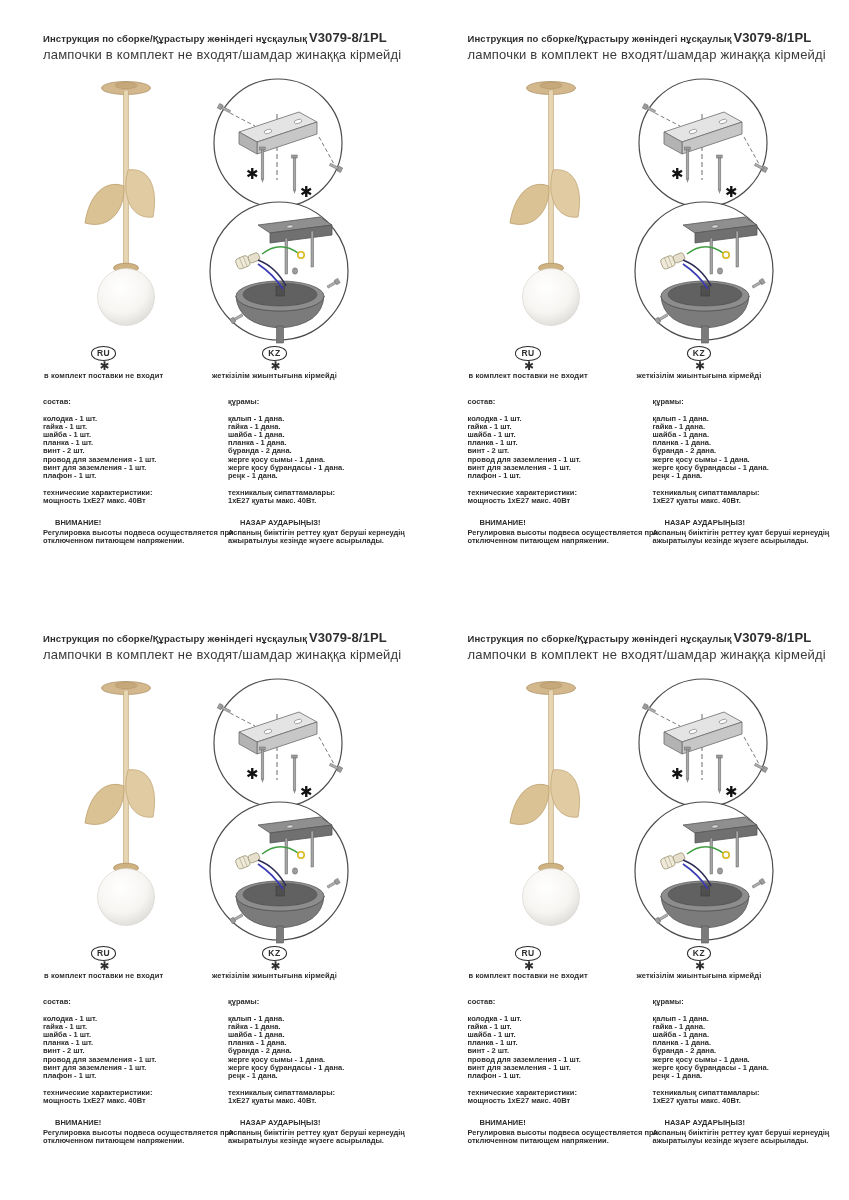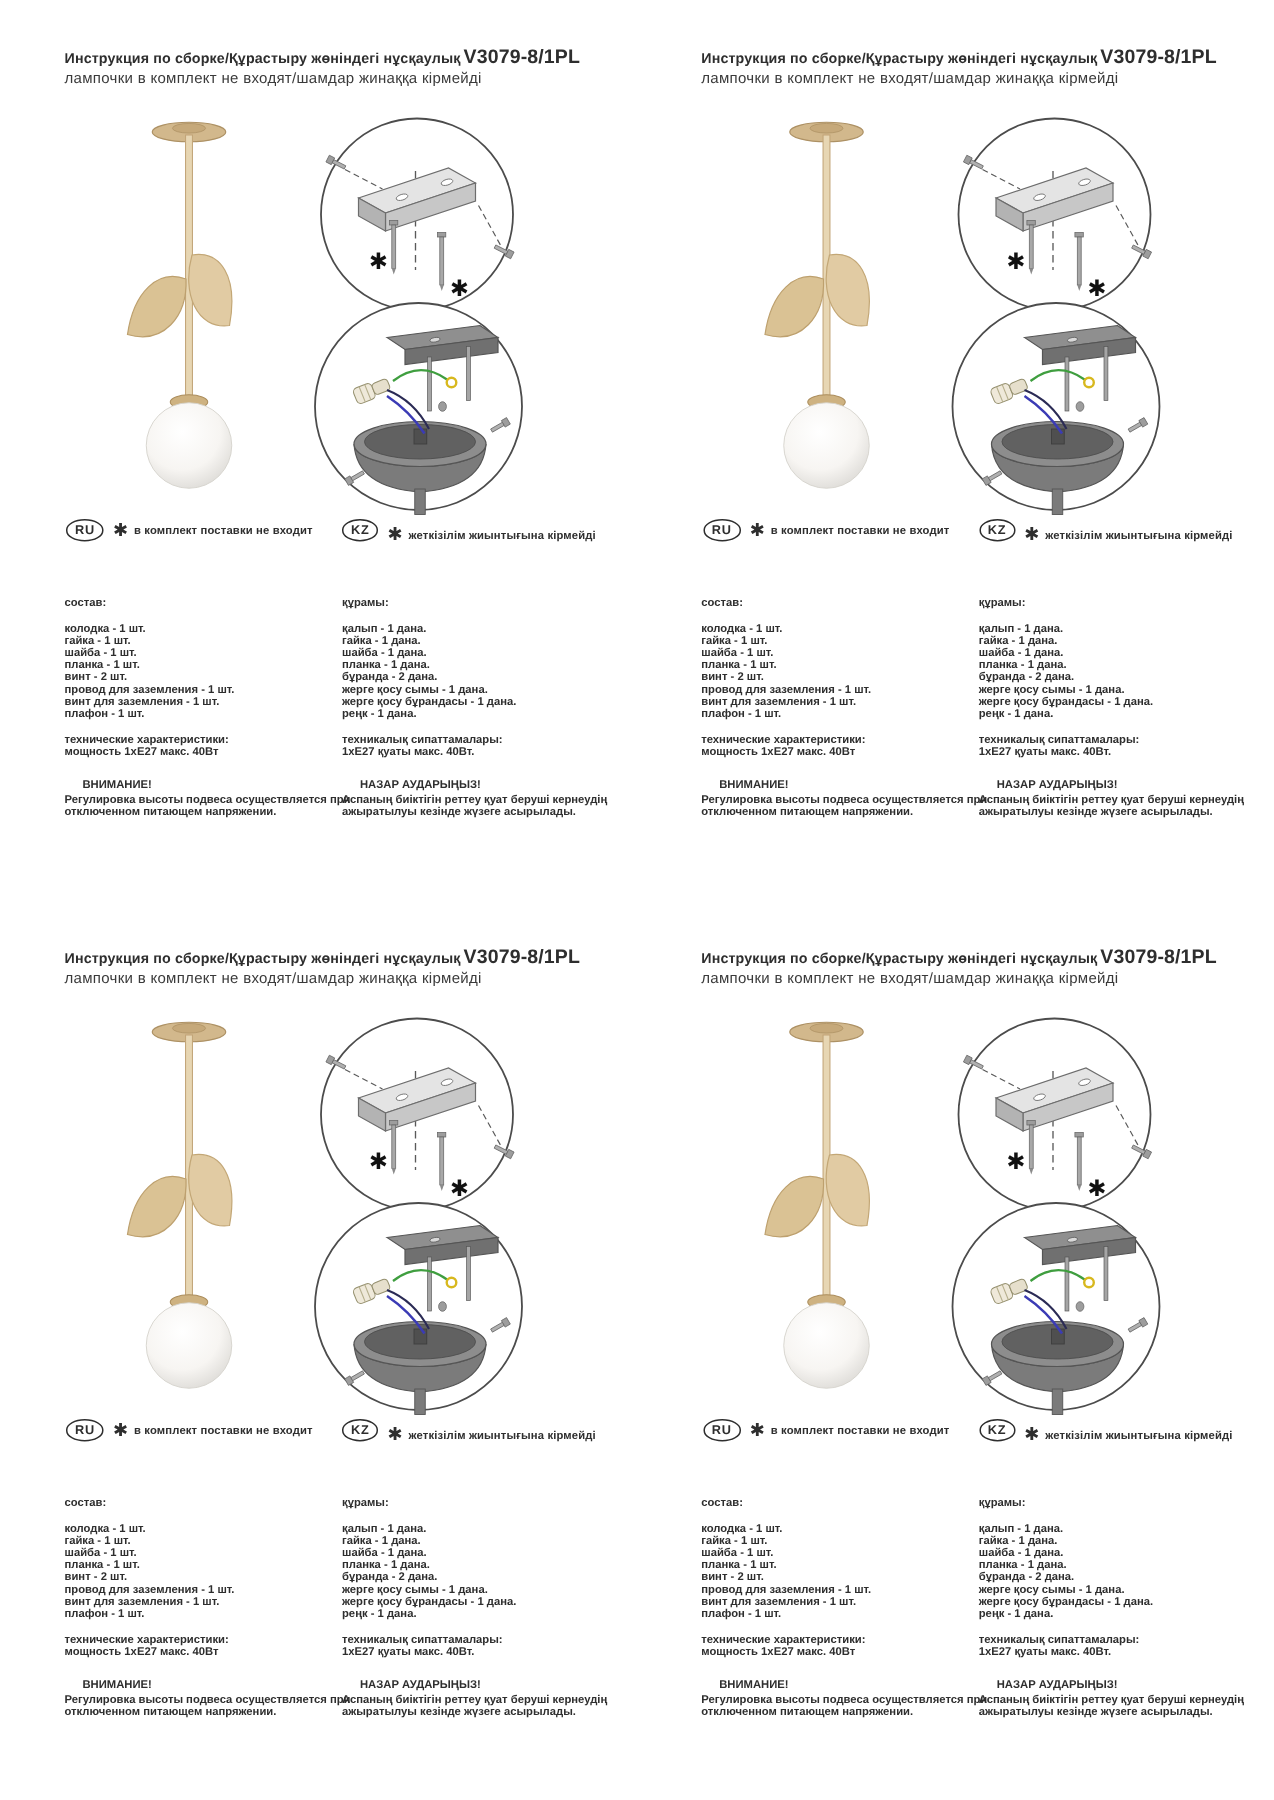--- a/index.html
+++ b/index.html
@@ -4,28 +4,28 @@
 <style>
   html,body{margin:0;padding:0;background:#ffffff;}
   .page{width:849px;height:1200px;display:grid;
         grid-template-columns:424.5px 424.5px;grid-template-rows:600px 600px;
         background:#fff;font-family:"Liberation Sans","DejaVu Sans",sans-serif;color:#2e2e2e;}
   .panel{position:relative;overflow:hidden;}
   
   .title-block{position:absolute;left:43px;top:30px;width:370px;}
   .title-line1{font-size:9.5px;font-weight:bold;letter-spacing:.1px;white-space:nowrap;}
   .title-line1 .model{font-size:13px;margin-left:2px;}
-  .title-line2{font-size:10px;margin-top:2px;letter-spacing:.2px;color:#3a3a3a;}
+  .title-line2{font-size:13px;margin-top:2px;letter-spacing:.2px;color:#3a3a3a;}
   
   .lamp-svg{position:absolute;left:58px;top:74px;}
   .circle1-svg{position:absolute;left:210px;top:76px;}
   .circle2-svg{position:absolute;left:206px;top:198px;}
   
-  .note-group{position:absolute;top:346px;display:flex;align-items:center;}
-  .note-ru{left:44px;} .note-kz{left:228px;align-items:flex-end;}
+  .note-group{position:absolute;top:346px;display:flex;align-items:center;flex-direction:column;}
+  .note-ru{left:44px;} .note-kz{left:212px;}
   .badge{display:inline-block;border:1.2px solid #2e2e2e;border-radius:50%;
          font-size:8.5px;font-weight:bold;padding:1px 5px 1.5px 5px;letter-spacing:.5px;}
   .ast{font-size:12px;font-weight:bold;margin:0 4px 0 6px;line-height:10px;}
   .note-text{font-size:7.5px;font-weight:bold;letter-spacing:.1px;}
   
   .col{position:absolute;top:398px;width:180px;font-size:7.5px;font-weight:bold;line-height:8.1px;}
   .col-ru{left:43px;} .col-kz{left:228px;}
   .list-title{margin-bottom:9px;}
   .specs-title{margin-top:9px;}
   

